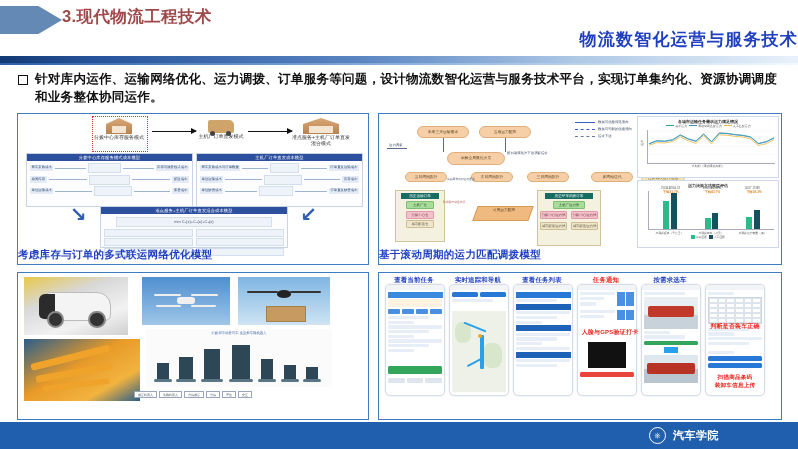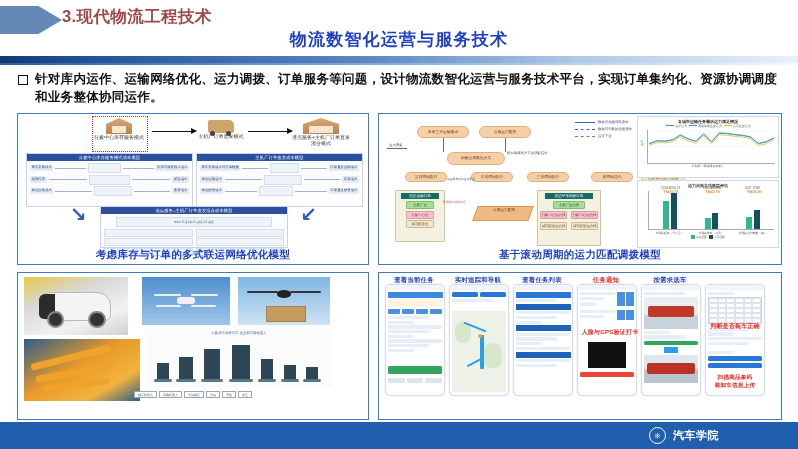--- a/index.html
+++ b/index.html
@@ -15,21 +15,21 @@
     background:#4a74a8;
     clip-path:polygon(0 0,62% 0,100% 50%,62% 100%,0 100%);
     opacity:.85;
   }
   .hdr-title{
     position:absolute;left:62px;top:6px;
     font-size:16.5px;font-weight:bold;color:#9e4a4a;letter-spacing:.4px;
     white-space:nowrap;
   }
   .hdr-sub{
-    position:absolute;left:0;right:0;top:28px;text-align:center;
+    position:absolute;left:0;right:0;top:28px;text-align:right;
     font-size:17px;font-weight:bold;color:#1f3fc0;letter-spacing:1.2px;
   }
   .hdr-rule{
     position:absolute;left:0;right:0;top:56px;height:7px;
     background:linear-gradient(to right,#123a73 0%,#27539b 12%,#5a85c2 45%,#aec8e6 72%,#e8f1fb 100%);
   }
   .hdr-rule2{
     position:absolute;left:0;right:0;top:63px;height:2px;
     background:linear-gradient(to right,#2c5fa8 0%,#9ec0e4 60%,#f4f9ff 100%);
   }
@@ -49,21 +49,21 @@
   
   .panel{
     position:absolute;border:1.4px solid #3f7bbf;background:#fff;
     box-sizing:border-box;overflow:hidden;
   }
   #p1{left:17px;top:113px;width:352px;height:152px;}
   #p2{left:378px;top:113px;width:404px;height:152px;}
   #p3{left:17px;top:272px;width:352px;height:148px;}
   #p4{left:378px;top:272px;width:404px;height:148px;}
   .cap{
-    position:absolute;left:0;right:0;bottom:2px;text-align:center;
+    position:absolute;left:0;right:0;bottom:2px;text-align:left;
     font-size:10.5px;font-weight:bold;color:#1f3fc0;letter-spacing:.3px;
   }
   .p-inner{position:absolute;left:0;top:0;right:0;bottom:16px;}
 
   
   .node-ico{
     position:absolute;text-align:center;font-size:5px;color:#333;line-height:1.15;
   }
   .ico-house{
     width:26px;height:16px;margin:0 auto 1px;

